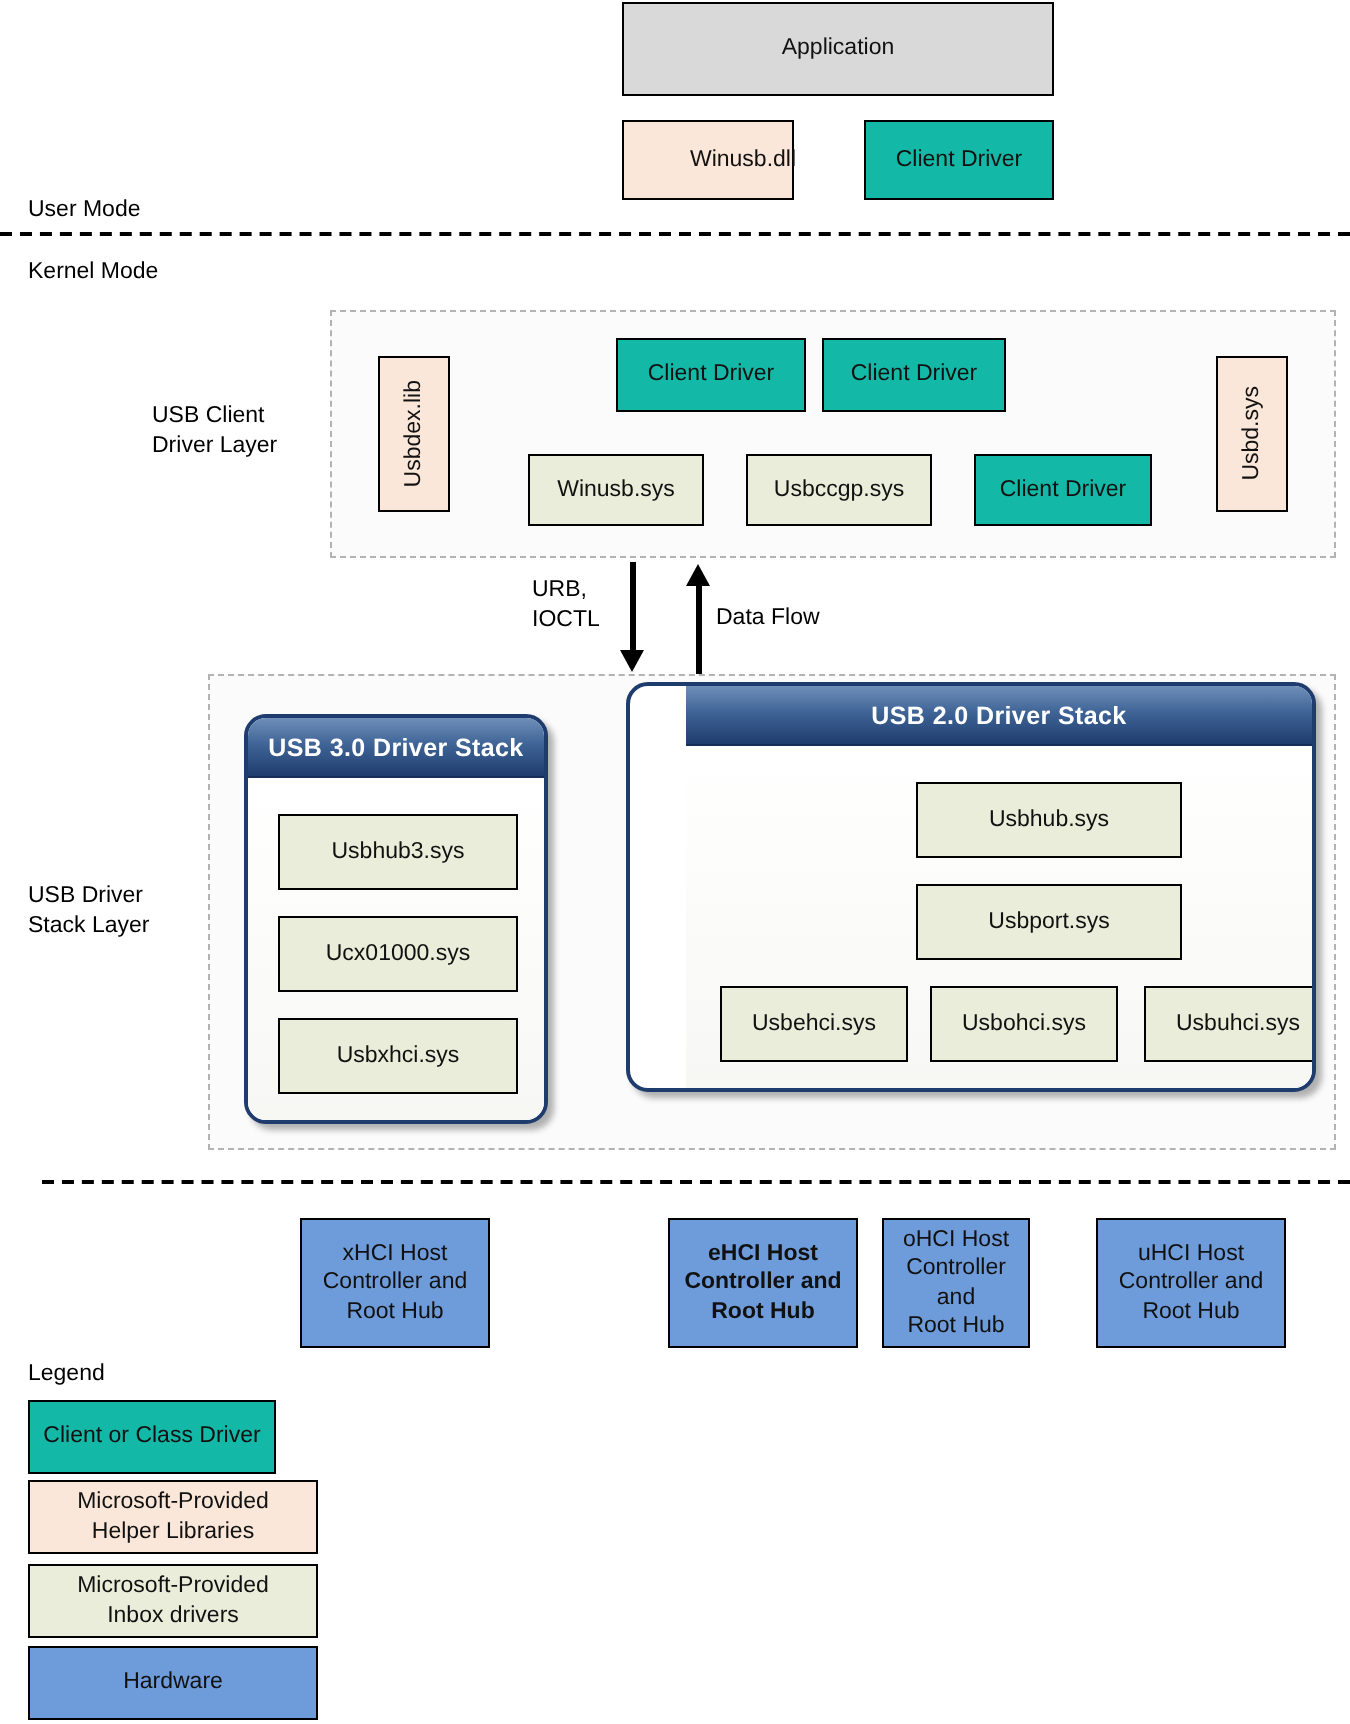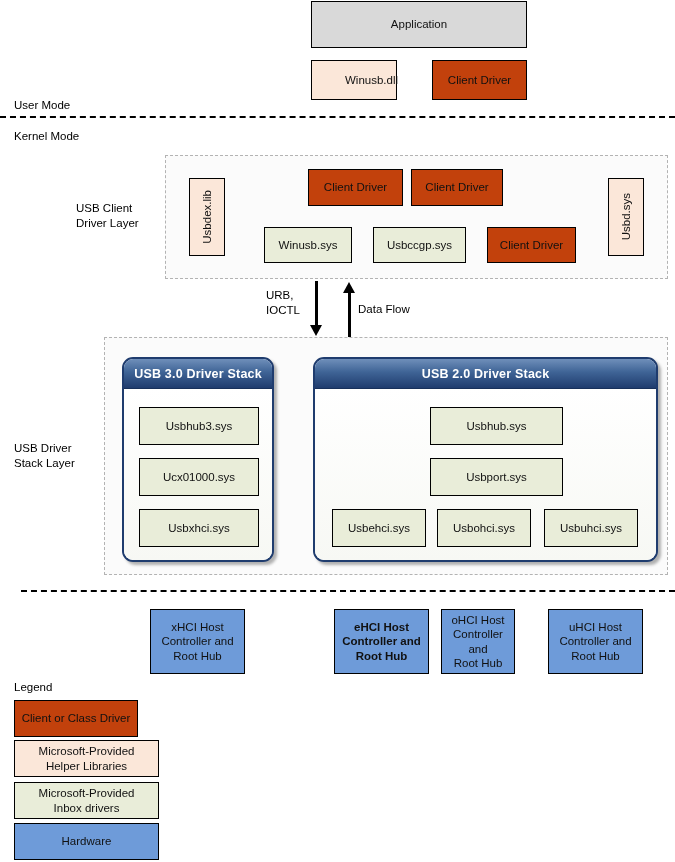--- a/index.html
+++ b/index.html
@@ -26,21 +26,21 @@
     display: flex;
     align-items: center;
     justify-content: center;
     text-align: center;
     font-size: 11.5px;
     line-height: 1.22;
     color: #111111;
     padding: 1px 3px;
   }
   .c-app    { background: #d9d9d9; }
-  .c-client { background: #c2410c; }
+  .c-client { background: #14b8a6; }
   .c-helper { background: #fbe7d9; }
   .c-inbox  { background: #e9edd9; }
   .c-hw     { background: #6e9bd9; }
 
   .vtext {
     writing-mode: vertical-rl;
     transform: rotate(180deg);
     white-space: nowrap;
   }
 
@@ -202,21 +202,21 @@
       </div>
       <div class="node c-inbox" style="left:15px; top:69px; width:120px; height:38px;">
         <span>Ucx01000.sys</span>
       </div>
       <div class="node c-inbox" style="left:15px; top:120px; width:120px; height:38px;">
         <span>Usbxhci.sys</span>
       </div>
     </div>
   </div>
 
-  <div class="stack" style="left:313px; top:357px; width:345px; height:205px;">
+  <div class="stack" style="left:313px; top:341px; width:345px; height:205px;padding-left:28px;">
     <div class="stack-title">USB 2.0 Driver Stack</div>
     <div class="stack-body">
       <div class="node c-inbox" style="left:115px; top:18px; width:133px; height:38px;">
         <span>Usbhub.sys</span>
       </div>
       <div class="node c-inbox" style="left:115px; top:69px; width:133px; height:38px;">
         <span>Usbport.sys</span>
       </div>
       <div class="node c-inbox" style="left:17px; top:120px; width:94px; height:38px;">
         <span>Usbehci.sys</span>

